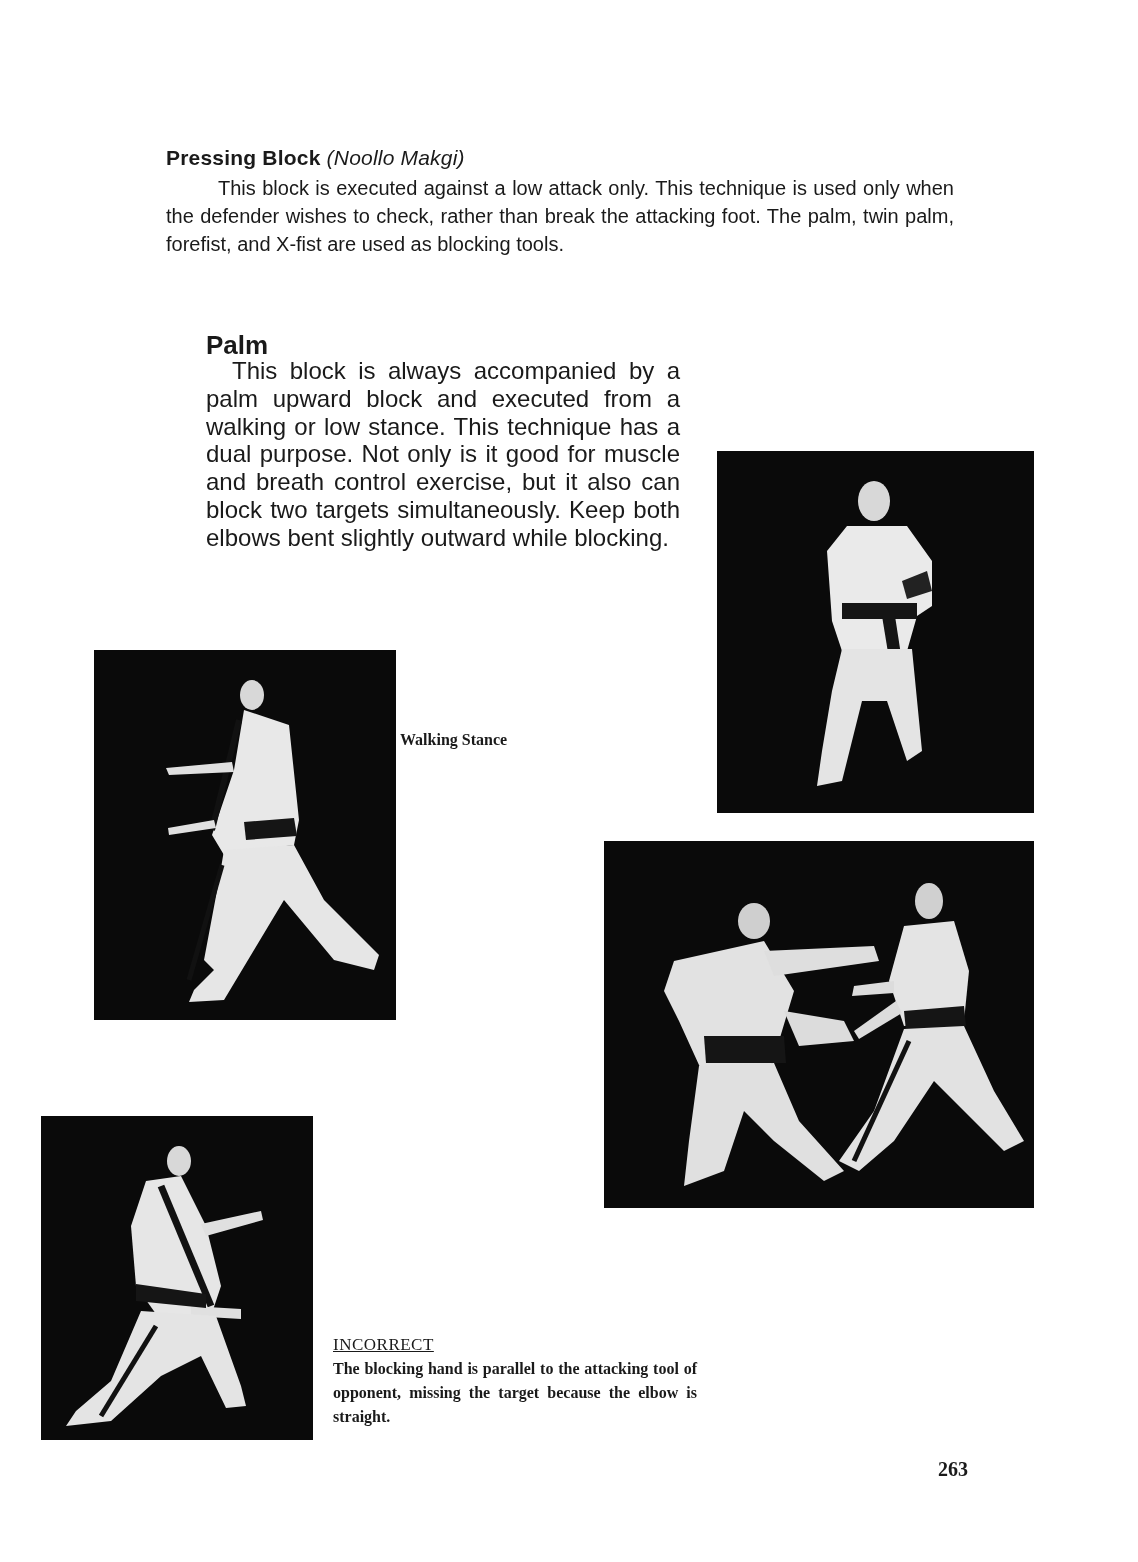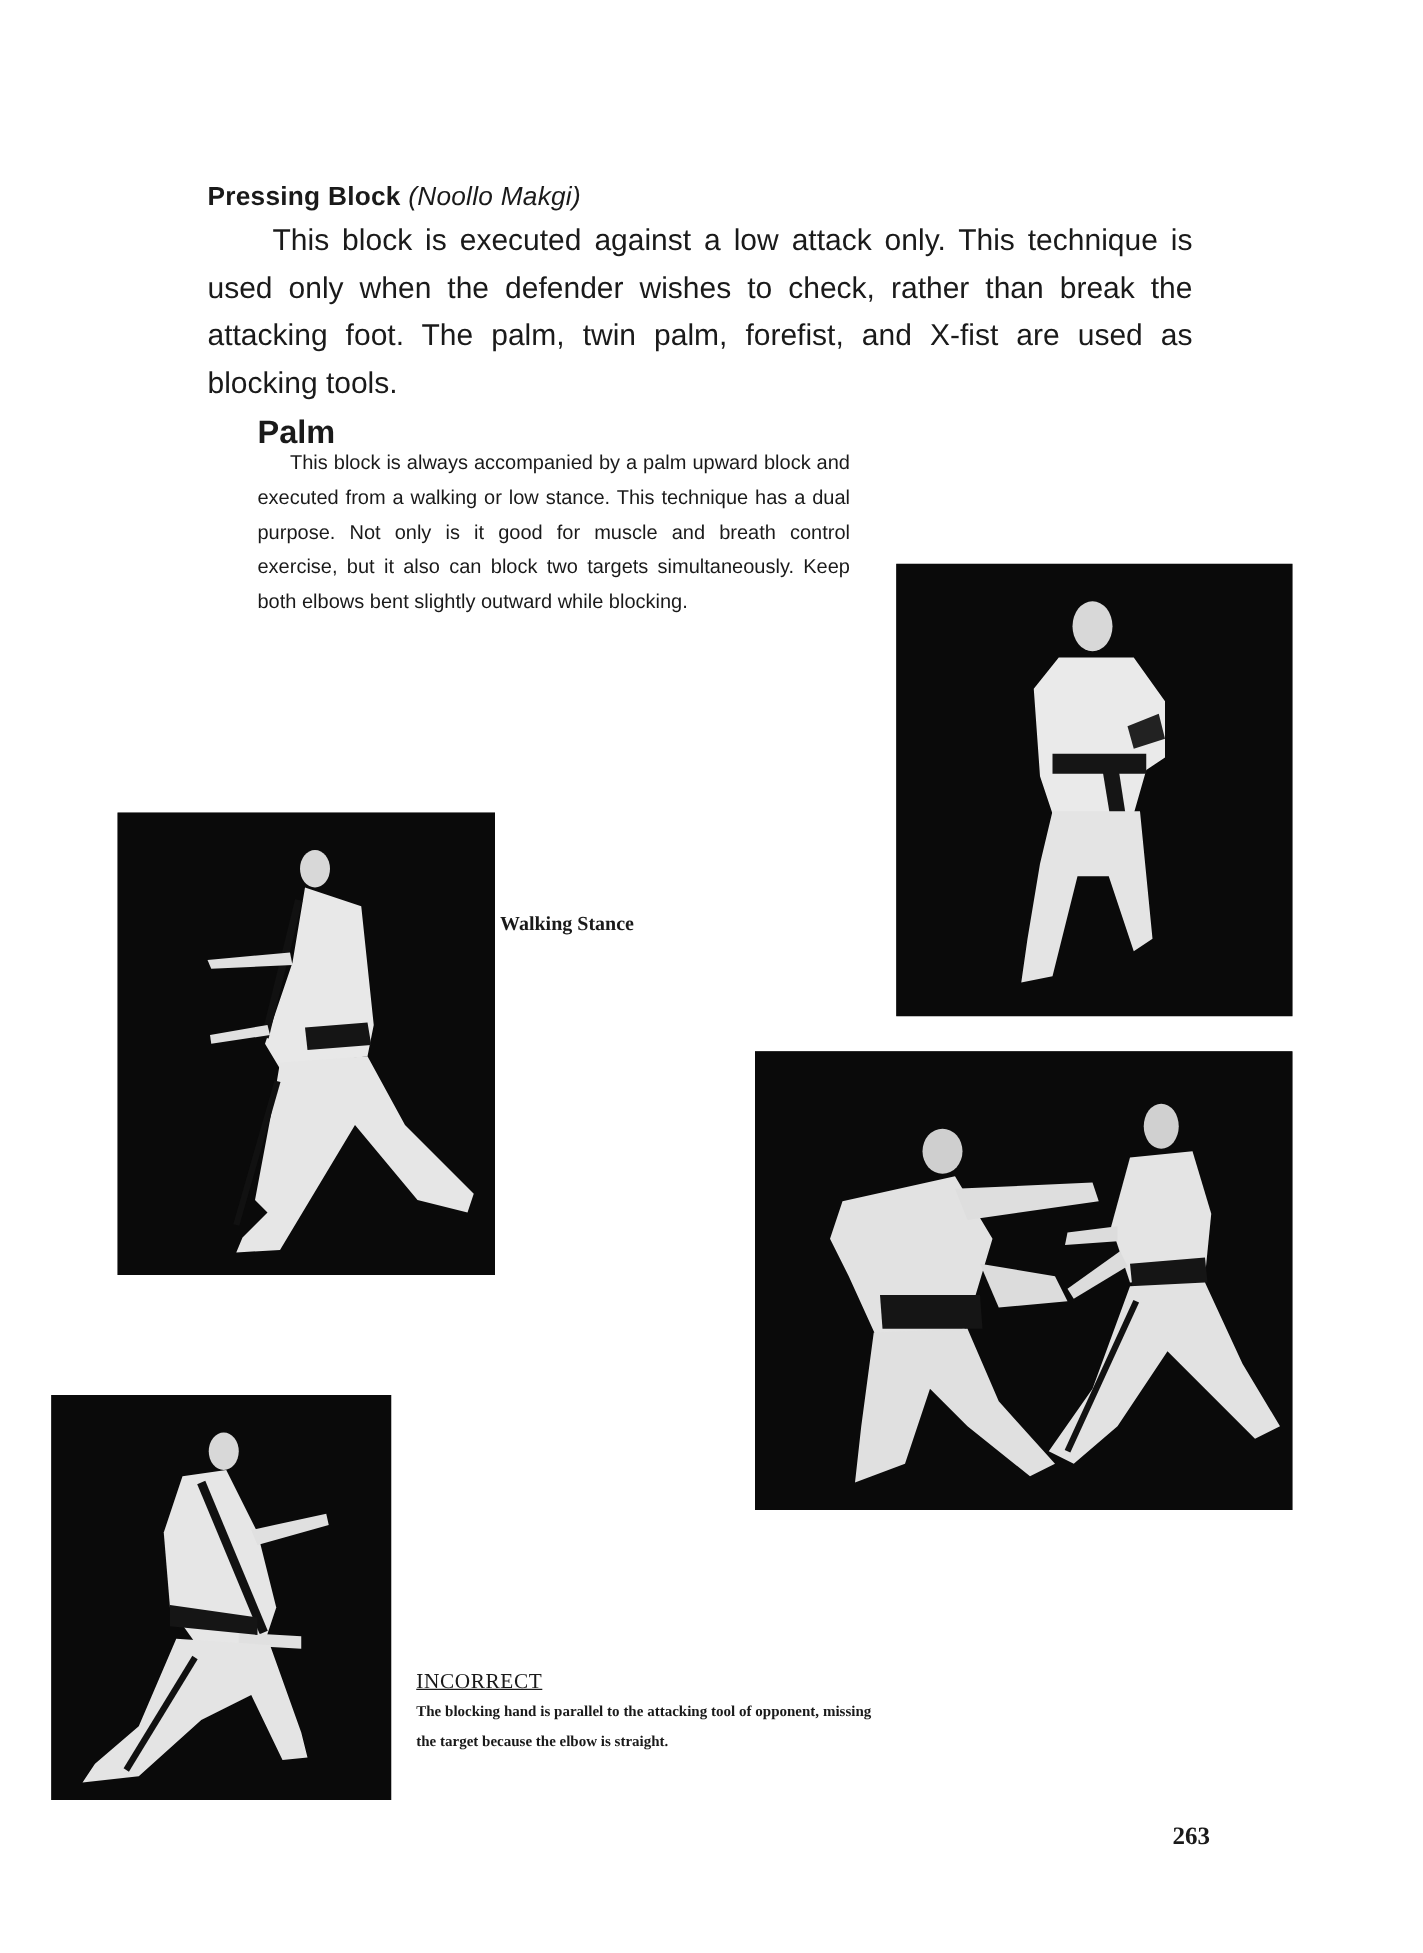--- a/index.html
+++ b/index.html
@@ -4,36 +4,36 @@
   <style>
     html, body { margin: 0; padding: 0; background: #ffffff; }
     body { width: 1138px; height: 1562px; position: relative; overflow: hidden; color: #1a1a1a; }
     .abs { position: absolute; text-align: center; }
     .sans { font-family: "Liberation Sans", sans-serif; }
     .serif { font-family: "Liberation Serif", serif; }
 
     .h-main { left: 166px; top: 146px; font-size: 21px; font-weight: bold; letter-spacing: 0.2px; white-space: nowrap; }
     .h-main .it { font-style: italic; font-weight: normal; }
 
-    .para-main { left: 166px; top: 174px; width: 788px; font-size: 24px; line-height: 38px; text-align: justify; text-align-last: left; }
+    .para-main { left: 166px; top: 174px; width: 788px; font-size: 20px; line-height: 28px; text-align: justify; text-align-last: left; }
     .para-main .ind { display: inline-block; width: 52px; }
 
     .h-palm { left: 206px; top: 330px; font-size: 26px; font-weight: bold; }
 
-    .para-palm { left: 206px; top: 357px; width: 474px; font-size: 16px; line-height: 27.8px; text-align: justify; }
+    .para-palm { left: 206px; top: 357px; width: 474px; font-size: 24px; line-height: 27.8px; text-align: justify; }
     .para-palm p { margin: 0; text-align: justify; text-align-last: left; }
     .para-palm .ind { display: inline-block; width: 26px; }
 
     .photo { background: #0a0a0a; overflow: hidden; }
     .photo svg { width: 100%; height: 100%; display: block; }
 
     .cap-walk { left: 400px; top: 731px; font-size: 16px; font-weight: bold; white-space: nowrap; }
 
     .cap-incorrect { left: 333px; top: 1335px; font-size: 17px; letter-spacing: 0.5px; text-decoration: underline; }
-    .cap-desc { left: 333px; top: 1357px; width: 364px; font-size: 12px; font-weight: bold; line-height: 24px; text-align: justify; text-align-last: left; }
+    .cap-desc { left: 333px; top: 1357px; width: 364px; font-size: 16px; font-weight: bold; line-height: 24px; text-align: justify; text-align-last: left; }
 
     .page-num { left: 938px; top: 1458px; font-size: 20px; font-weight: bold; font-family: Liberation Serif, serif; }
   </style>
 </head>
 <body>
 
 <div class="abs sans h-main">
   <span>Pressing Block</span>
   <span class="it">(Noollo Makgi)</span>
 </div>

